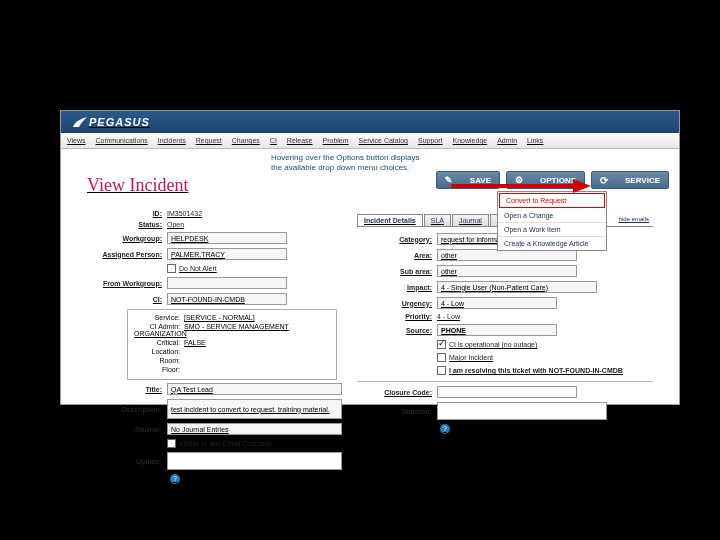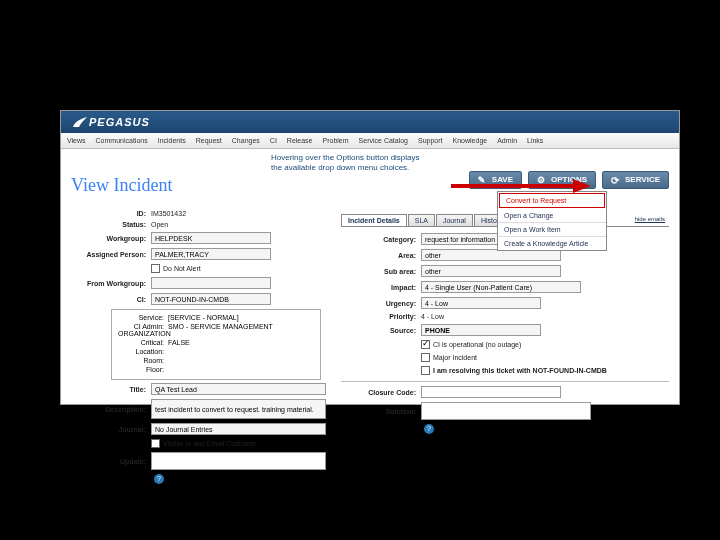--- a/index.html
+++ b/index.html
@@ -1,31 +1,31 @@
 <!DOCTYPE html>
 <html><head>
 <meta charset="utf-8">
 <style>
 * { box-sizing: border-box; margin: 0; padding: 0; }
 body { font-family: Arial, sans-serif; background: #000; width: 720px; height: 540px; overflow: hidden; }
 .slide { width: 720px; height: 540px; background: #000; position: relative; }
 .instruction { background: #fff; padding: 8px 28px 10px 28px; font-size: 16px; font-weight: bold; line-height: 1.35; }
 .instruction .underlined { text-decoration: underline; }
 .instruction .italic-red { font-style: italic; color: #a00000; text-decoration: underline; }
-.screenshot { position: absolute; left: 60px; top: 110px; width: 620px; height: 295px; background: #fff; border: 1px solid #999; font-size: 8px; }
+.screenshot { position: absolute; left: 60px; top: 110px; width: 620px; height: 295px; background: #fff; border: 1px solid #999; font-size: 8px; text-decoration: underline; }
 .topbar { background: linear-gradient(#2a5a8a,#1d4570); height: 22px; display: flex; align-items: center; padding: 0 6px; }
 .pegasus-label { color: #fff; font-weight: bold; font-size: 11px; letter-spacing: 1px; font-style: italic; }
 .pegasus-emblem { width: 18px; height: 18px; margin-left: 4px; position: relative; }
 .menubar { background: linear-gradient(#fdfdfd,#e6e6e6); height: 16px; border-bottom: 1px solid #bbb; display: flex; align-items: center; padding: 0 6px; gap: 10px; font-size: 7px; color: #333; }
 .menubar span { cursor: default; }
-.content-area { position: relative; padding: 6px 10px; height: calc(100% - 38px); }
+.content-area { position: relative; padding: 6px 26px; height: calc(100% - 38px); }
 .callout-text { position: absolute; left: 210px; top: 4px; font-size: 8px; color: #1a4a7a; line-height: 1.2; width: 160px; }
-.page-title { font-size: 18px; color: #3b82f6; font-weight: normal; margin-top: 20px; margin-bottom: 8px; font-family: "Times New Roman", serif; }
+.page-title { font-size: 18px; color: #be185d; font-weight: normal; margin-top: 20px; margin-bottom: 8px; font-family: "Times New Roman", serif; }
 .action-row { position: absolute; right: 10px; top: 22px; display: flex; gap: 6px; }
-.btn { display: inline-flex; align-items: flex-start; gap: 4px; background: linear-gradient(#6a8aaa,#4a6a8a); color: #fff; font-size: 8px; font-weight: bold; padding: 3px 8px; border: 1px solid #3a5a7a; border-radius: 2px; }
+.btn { display: inline-flex; align-items: center; gap: 15px; background: linear-gradient(#6a8aaa,#4a6a8a); color: #fff; font-size: 8px; font-weight: bold; padding: 3px 8px; border: 1px solid #3a5a7a; border-radius: 2px; }
 .btn-icon { display: inline-block; width: 10px; height: 10px; }
 .btn-icon.pencil::before { content:"✎"; font-size:9px; }
 .btn-icon.gear::before { content:"⚙"; font-size:9px; }
 .btn-icon.refresh::before { content:"⟳"; font-size:10px; }
 .dropdown-menu { position: absolute; right: 72px; top: 42px; background: #fff; border: 1px solid #888; width: 110px; z-index: 5; }
 .dropdown-menu div { padding: 3px 6px; font-size: 7px; color: #235; border-bottom: 1px solid #ddd; }
 .dropdown-menu div:last-child { border-bottom: none; }
 .dropdown-menu .hl { border: 1px solid #c00; color: #c00; margin: 1px; }
 .arrow { position: absolute; left: 390px; top: 30px; width: 140px; height: 14px; z-index: 6; pointer-events: none; }
 .arrow-body { position: absolute; left: 0; top: 5px; width: 122px; height: 4px; background: #c00; }

